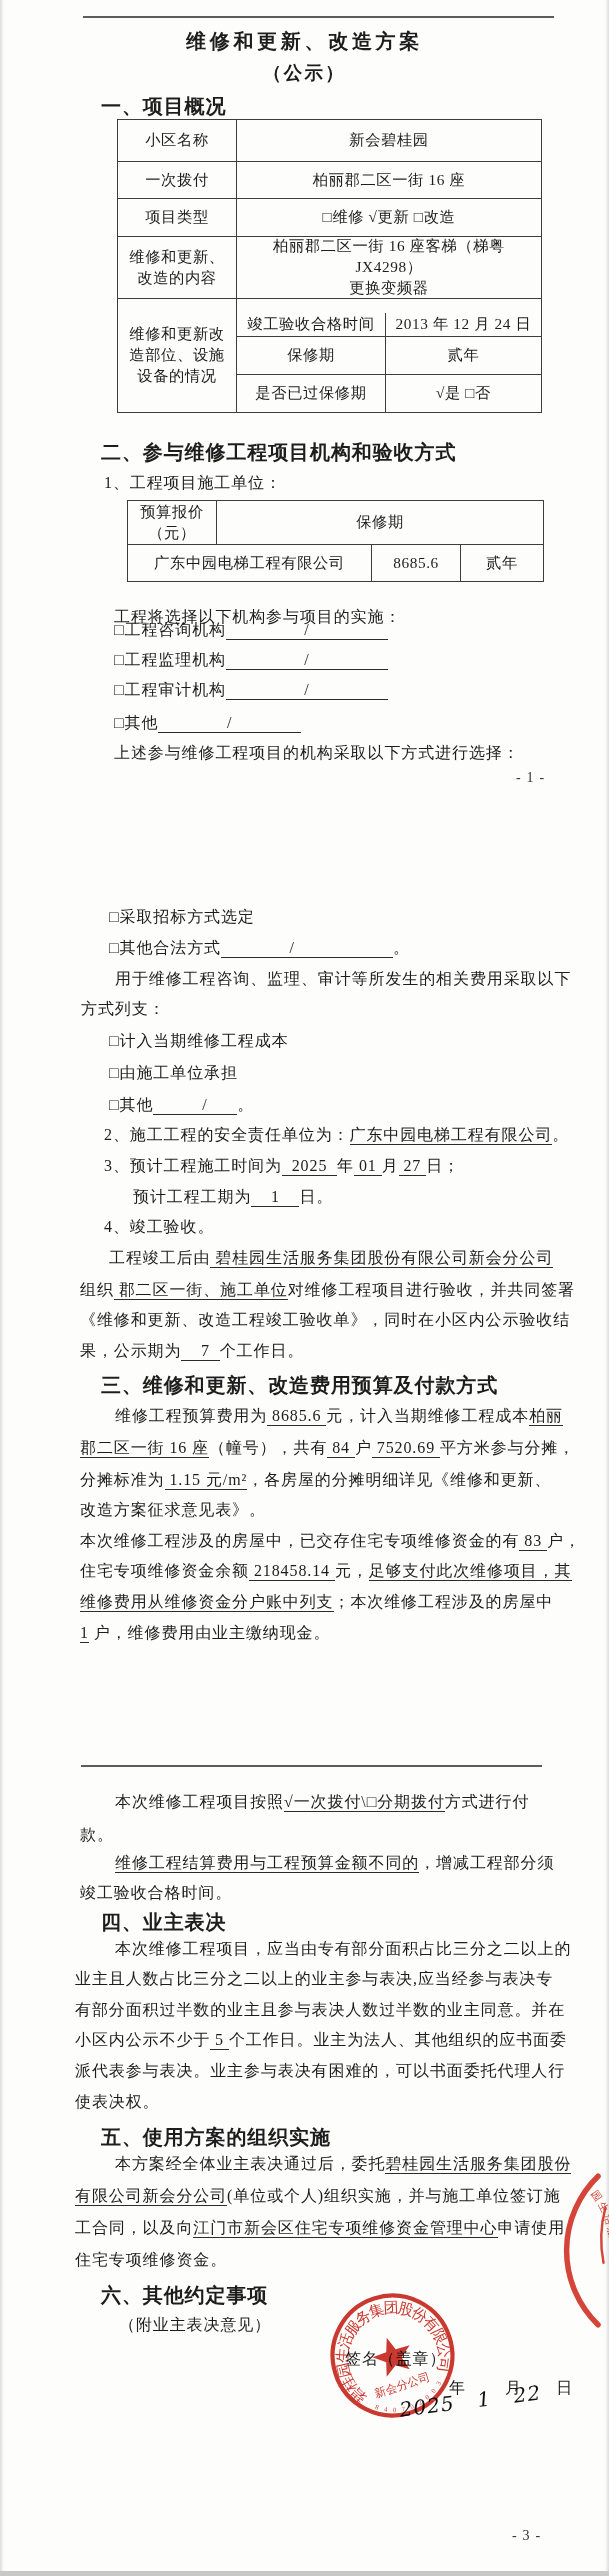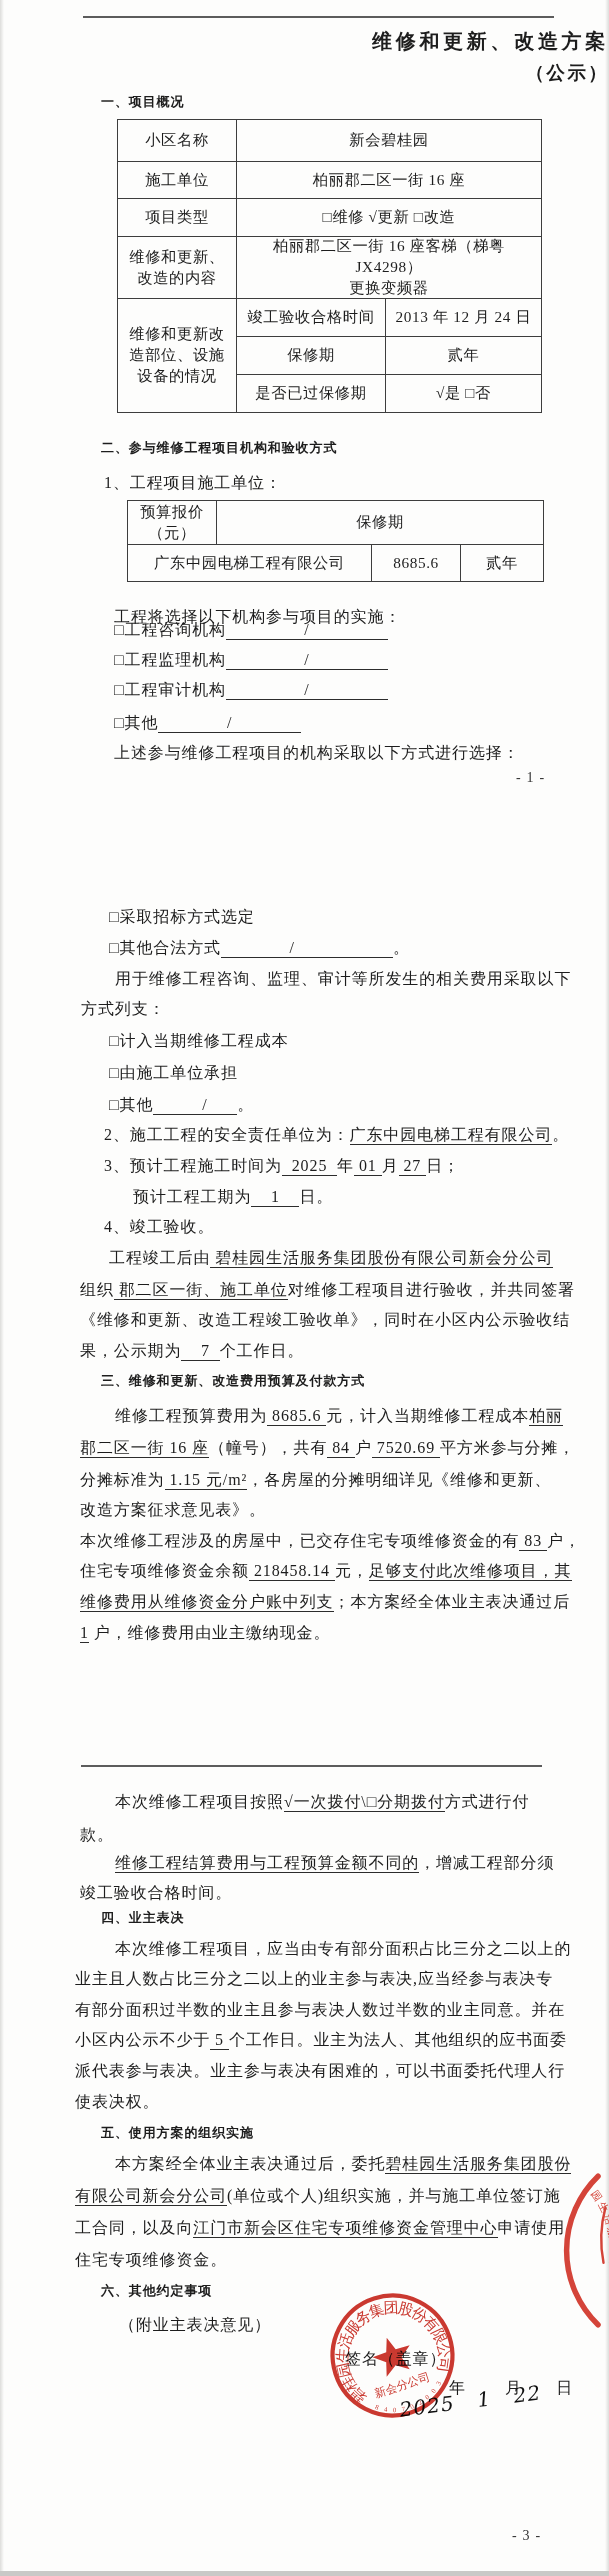--- a/index.html
+++ b/index.html
@@ -3,36 +3,36 @@
 <meta charset="utf-8">
 <style>
   html,body{margin:0;padding:0;background:#e9e9e7;}
   .page{position:relative;width:609px;height:2576px;margin:0 auto;background:#fdfdfc;
         font-family:"Liberation Serif","DejaVu Serif",serif;color:#1d1d1d;overflow:hidden;}
   .edge-l{position:absolute;left:0;top:0;width:4.3px;height:100%;background:linear-gradient(90deg,#dddddb,rgba(255,255,255,0));}
   .edge-r{position:absolute;right:0;top:0;width:4.3px;height:100%;background:linear-gradient(270deg,#dddddb,rgba(255,255,255,0));}
   .edge-b{position:absolute;left:0;bottom:0;width:100%;height:5.5px;background:#c9c9c7;}
   .rule{position:absolute;height:1.8px;background:#5c5c5c;}
   .ln{position:absolute;font-size:16px;letter-spacing:0.9px;white-space:pre;line-height:1.25;}
-  .hd{font-weight:bold;font-size:13px;}
-  .ctr{left:0;right:0;text-align:right;}
+  .hd{font-weight:bold;font-size:20px;}
+  .ctr{left:0;right:0;text-align:center;}
   .title{font-size:20px;font-weight:bold;letter-spacing:3.7px;}
   .subtitle{font-size:18.4px;font-weight:bold;letter-spacing:2.4px;}
   .u{border-bottom:1.2px solid #2c2c2c;padding-bottom:0.6px;}
   .pgno{position:absolute;font-size:14px;letter-spacing:1.2px;color:#333;}
   
   .tbl{position:absolute;border:1.2px solid #3d3d3d;display:flex;flex-direction:column;background:transparent;}
   .trow{display:flex;border-top:1.2px solid #3d3d3d;}
   .trow:first-child{border-top:none;}
   .cell{display:flex;align-items:center;justify-content:center;text-align:center;
         font-size:15.3px;letter-spacing:0.6px;white-space:pre-line;padding:1.2px 3.7px;box-sizing:border-box;}
   .cl{border-right:1.2px solid #3d3d3d;}
   .nest{display:flex;flex-direction:column;flex:1;}
   .nrow{display:flex;flex:1;border-top:1.2px solid #3d3d3d;}
-  .nrow:first-child{border-top:none;}
+  .nrow:first-child{border-top:none;align-items:flex-end;}
   
   .stamp{position:absolute;left:326px;top:2289px;width:133px;height:133px;
          transform:rotate(-18deg);opacity:.92;mix-blend-mode:multiply;}
   .edgestamp{position:absolute;right:0;top:2171px;width:67px;height:159px;opacity:.88;}
   .hand{position:absolute;font-size:20px;color:#101010;letter-spacing:1.2px;white-space:pre;
         transform:rotate(-7deg);font-style:italic;font-family:"DejaVu Serif","Liberation Serif",serif;}
 </style>
 </head>
 <body>
 
@@ -45,21 +45,21 @@
   <div class="ln title ctr" style="top:29px">维修和更新、改造方案</div>
   <div class="ln subtitle ctr" style="top:62px">（公示）</div>
   <div class="ln hd" style="left:101px;top:94px">一、项目概况</div>
 
   <div class="tbl" style="left:117px;top:119px;width:423px">
     <div class="trow" style="height:41px">
       <div class="cell cl" style="width:119px">小区名称</div>
       <div class="cell" style="flex:1">新会碧桂园</div>
     </div>
     <div class="trow" style="height:36px">
-      <div class="cell cl" style="width:119px">施工单位</div>
+      <div class="cell cl" style="width:119px">一次拨付</div>
       <div class="cell" style="flex:1">柏丽郡二区一街 16 座</div>
     </div>
     <div class="trow" style="height:37px">
       <div class="cell cl" style="width:119px">项目类型</div>
       <div class="cell" style="flex:1">□维修      √更新      □改造</div>
     </div>
     <div class="trow" style="height:61px">
       <div class="cell cl" style="width:119px">维修和更新、改造的内容</div>
       <div class="cell" style="flex:1">柏丽郡二区一街 16 座客梯（梯粤 JX4298）
 更换变频器</div>
@@ -122,21 +122,21 @@
   <div class="ln" style="left:80px;top:1280px"><span>组织</span><span class="u"> 郡二区一街、施工单位</span><span>对维修工程项目进行验收，并共同签署</span></div>
   <div class="ln" style="left:80px;top:1310px">《维修和更新、改造工程竣工验收单》，同时在小区内公示验收结</div>
   <div class="ln" style="left:80px;top:1341px"><span>果，公示期为</span><span class="u">    7  </span><span>个工作日。</span></div>
   <div class="ln hd" style="left:101px;top:1373px">三、维修和更新、改造费用预算及付款方式</div>
   <div class="ln" style="left:115px;top:1406px"><span>维修工程预算费用为</span><span class="u"> 8685.6 </span><span>元，计入当期维修工程成本</span><span class="u">柏丽</span></div>
   <div class="ln" style="left:80px;top:1438px"><span class="u">郡二区一街 16 座</span><span>（幢号），共有</span><span class="u"> 84 </span><span>户</span><span class="u"> 7520.69 </span><span>平方米参与分摊，</span></div>
   <div class="ln" style="left:80px;top:1470px"><span>分摊标准为</span><span class="u"> 1.15 元/m²</span><span>，各房屋的分摊明细详见《维修和更新、</span></div>
   <div class="ln" style="left:80px;top:1500px">改造方案征求意见表》。</div>
   <div class="ln" style="left:80px;top:1531px"><span>本次维修工程涉及的房屋中，已交存住宅专项维修资金的有</span><span class="u"> 83 </span><span>户，</span></div>
   <div class="ln" style="left:80px;top:1561px"><span>住宅专项维修资金余额</span><span class="u"> 218458.14 </span><span>元，</span><span class="u">足够支付此次维修项目，其</span></div>
-  <div class="ln" style="left:80px;top:1592px"><span class="u">维修费用从维修资金分户账中列支</span><span>；本方案经全体业主表决通过后</span></div>
+  <div class="ln" style="left:80px;top:1592px"><span class="u">维修费用从维修资金分户账中列支</span><span>；本次维修工程涉及的房屋中</span></div>
   <div class="ln" style="left:80px;top:1623px"><span class="u">1</span><span> 户，维修费用由业主缴纳现金。</span></div>
 
   <div class="rule" style="top:1765px;left:81px;width:461px"></div>
   <div class="ln" style="left:115px;top:1792px"><span>本次维修工程项目按照</span><span class="u">√一次拨付\□分期拨付</span><span>方式进行付</span></div>
   <div class="ln" style="left:80px;top:1825px">款。</div>
   <div class="ln" style="left:115px;top:1853px"><span class="u">维修工程结算费用与工程预算金额不同的</span><span>，增减工程部分须</span></div>
   <div class="ln" style="left:80px;top:1883px">竣工验收合格时间。</div>
   <div class="ln hd" style="left:101px;top:1910px">四、业主表决</div>
   <div class="ln" style="left:115px;top:1939px">本次维修工程项目，应当由专有部分面积占比三分之二以上的</div>
   <div class="ln" style="left:75px;top:2000px">有部分面积过半数的业主且参与表决人数过半数的业主同意。并在</div>

